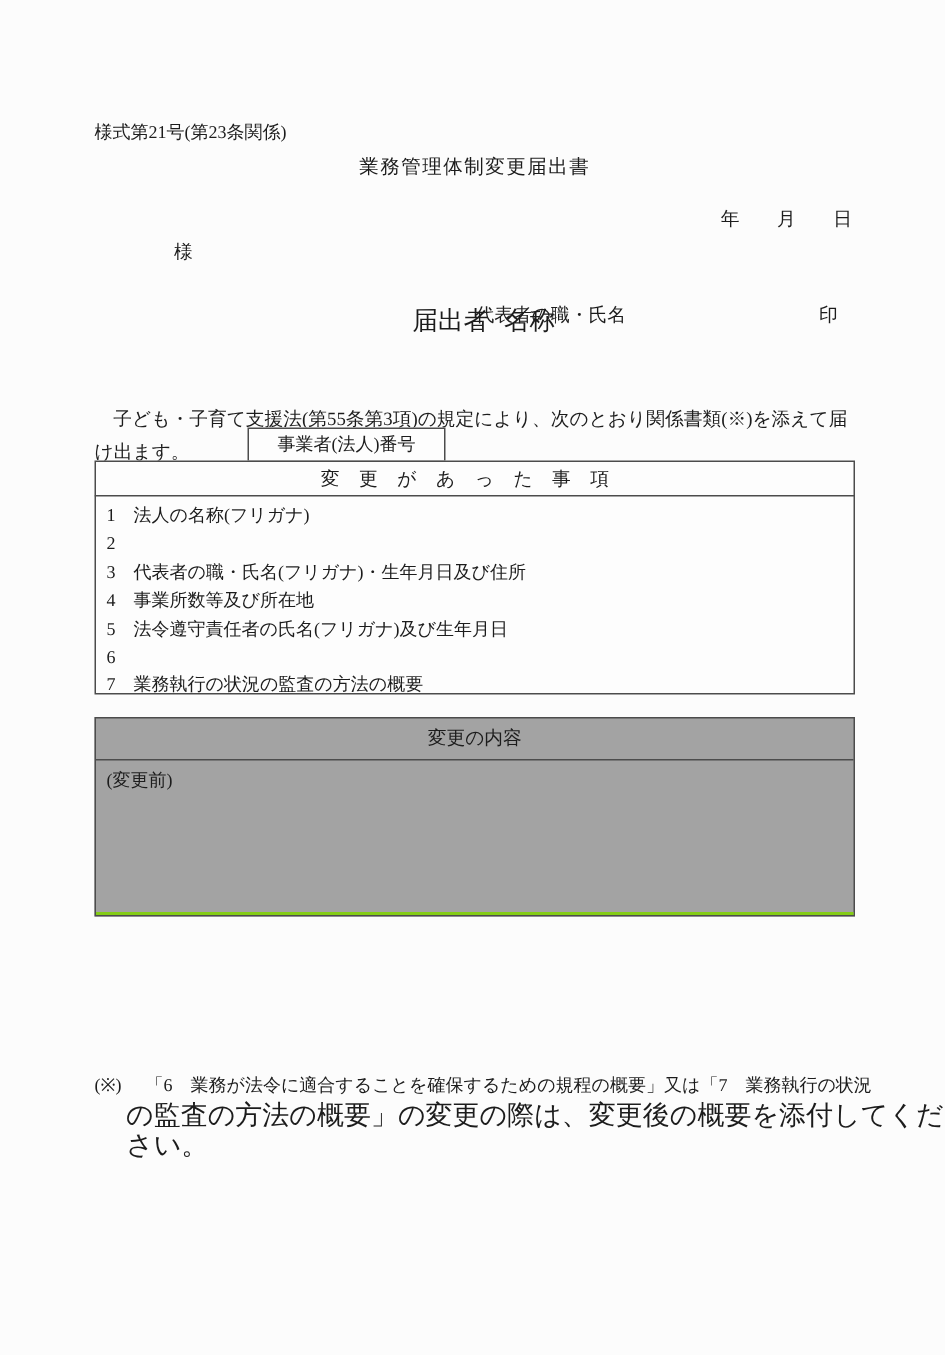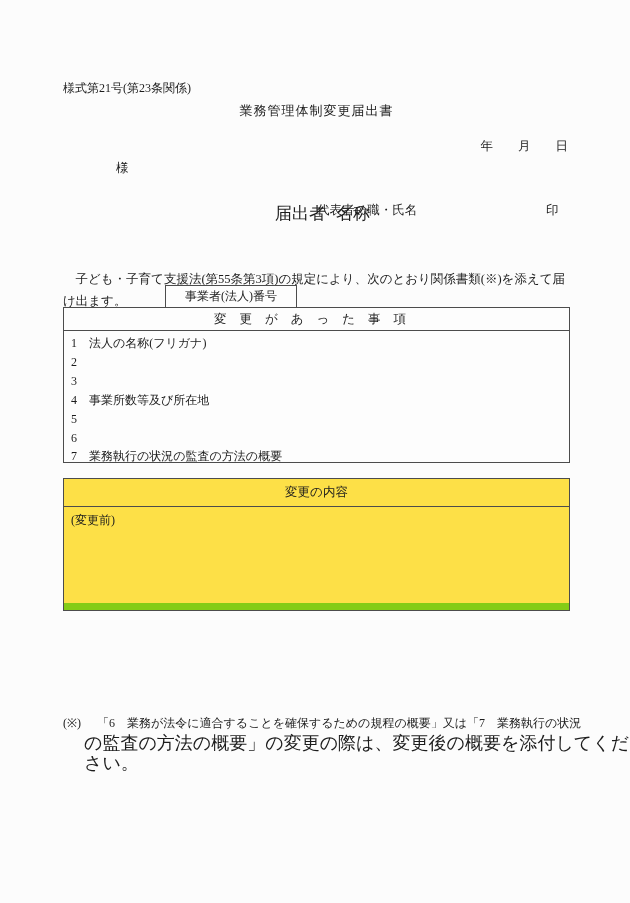--- a/index.html
+++ b/index.html
@@ -34,24 +34,24 @@
 
   
   .t1-header{left:63px;top:307px;width:507px;height:24px;border:1px solid #4c4c4c;
     font-size:12.5px;text-align:center;line-height:22px;letter-spacing:13px;background:#fdfdfd;}
   .t1-items{left:63px;top:330px;width:507px;height:133px;border:1px solid #4c4c4c;
     padding:3px 4px 0 7px;background:#fdfdfd;}
   .item-line{display:flex;font-size:12px;line-height:18.9px;}
   .item-no{width:18px;flex:0 0 18px;}
 
   
-  .t2{left:63px;top:478px;width:507px;border:1px solid #4c4c4c;background:#fde047;}
+  .t2{left:63px;top:478px;width:507px;border:1px solid #4c4c4c;background:#a3a3a3;}
   .t2-header{height:28px;border-bottom:1px solid #4c4c4c;text-align:center;
     font-size:12.5px;line-height:27px;}
-  .t2-before{height:103px;border-bottom:7px solid #84cc16;padding:5px 7px;font-size:12px;}
+  .t2-before{height:103px;border-bottom:2px solid #84cc16;padding:5px 7px;font-size:12px;}
   .t2-after{height:96px;padding:5px 7px;font-size:12px;}
 
   
   .note-line1{left:63px;top:713px;display:flex;font-size:12px;line-height:20px;}
   .note-marker{width:34px;flex:0 0 34px;}
   .note-line2{left:84px;top:733px;font-size:18px;line-height:20px;}
 </style>
 </head>
 <body>
 
@@ -104,27 +104,29 @@
 <div class="abs t1-items">
     <div class="item-line">
       <span class="item-no">1</span>
       <span>法人の名称(フリガナ)</span>
     </div>
     <div class="item-line">
       <span class="item-no">2</span>
     </div>
     <div class="item-line">
       <span class="item-no">3</span>
+      <span>代表者の職・氏名(フリガナ)・生年月日及び住所</span>
     </div>
     <div class="item-line">
       <span class="item-no">4</span>
       <span>事業所数等及び所在地</span>
     </div>
     <div class="item-line">
       <span class="item-no">5</span>
+      <span>法令遵守責任者の氏名(フリガナ)及び生年月日</span>
     </div>
     <div class="item-line">
       <span class="item-no">6</span>
     </div>
     <div class="item-line">
       <span class="item-no">7</span>
       <span>業務執行の状況の監査の方法の概要</span>
     </div>
   </div>
 

